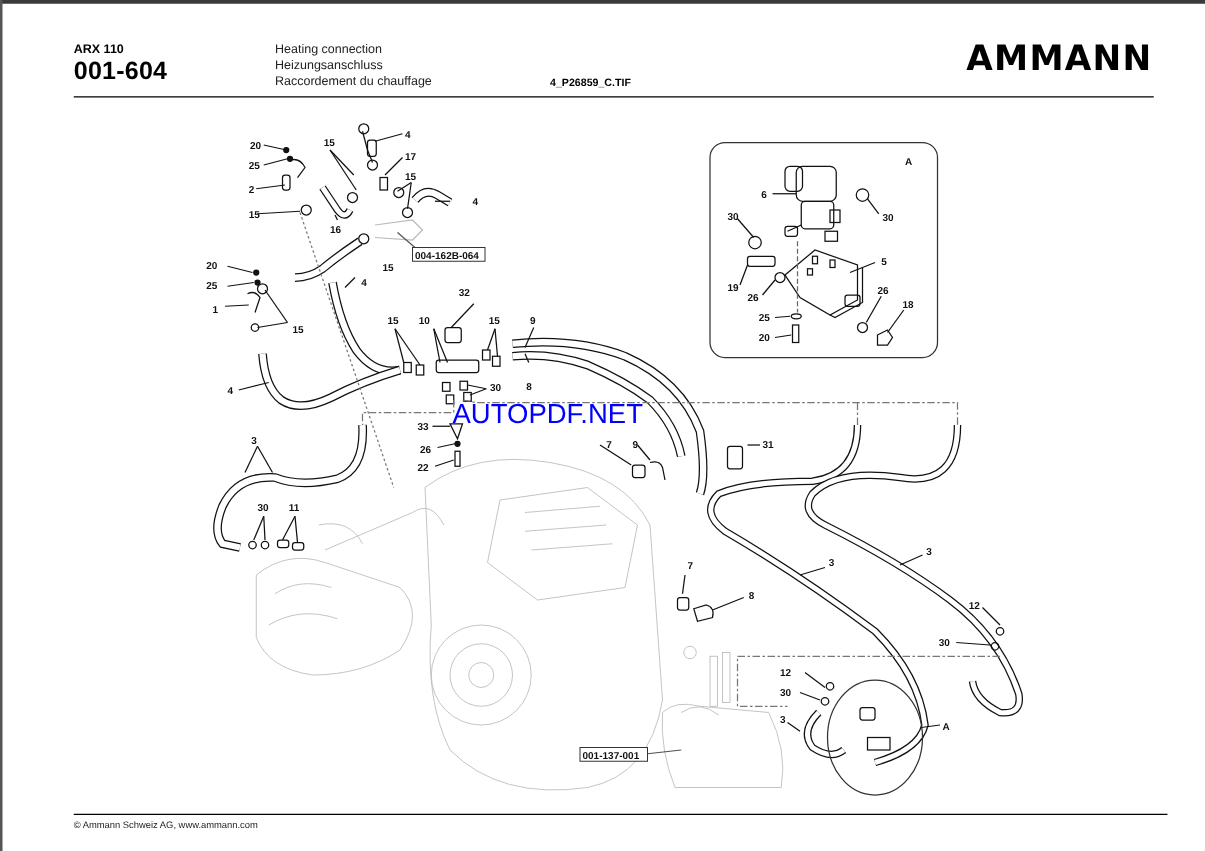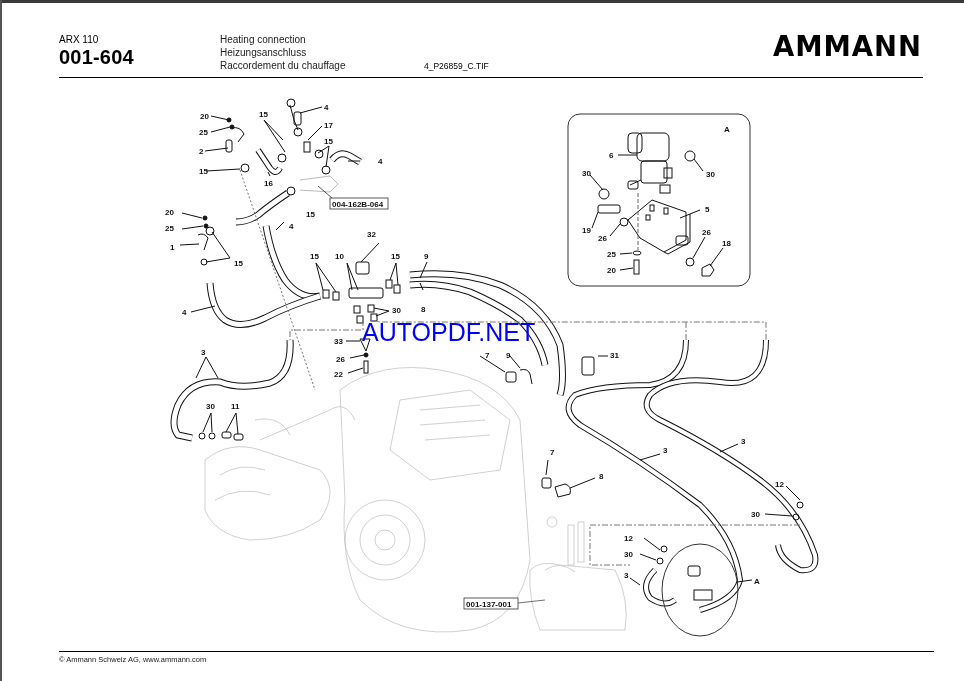--- a/index.html
+++ b/index.html
@@ -1,31 +1,31 @@
 <!DOCTYPE html>
 <html><head>
 <meta charset="utf-8">
 <style>
   html, body { margin:0; padding:0; }
   body { width:964px; height:681px; background:#fff; position:relative; overflow:hidden; font-family:"Liberation Sans", sans-serif; color:#000; }
   .topbar { position:absolute; left:0; top:0; width:964px; height:3px; background:#3a3a3a; }
   .leftbar { position:absolute; left:0; top:0; width:2px; height:681px; background:#555; }
-  .model { position:absolute; left:59px; top:34px; font-size:10px; font-weight:normal; }
+  .model { position:absolute; left:59px; top:34px; font-size:10px; font-weight:bold; }
   .docnum { position:absolute; left:59px; top:46px; font-size:20px; font-weight:bold; letter-spacing:0.2px; }
   .titles { position:absolute; left:220px; top:33px; font-size:10px; line-height:13px; color:#222; }
   .titles div { white-space:nowrap; }
-  .filename { position:absolute; left:424px; top:61px; font-size:8.5px; font-weight:normal;text-align:right; }
+  .filename { position:absolute; left:440px; top:61px; font-size:8.5px; font-weight:bold;text-align:right; }
   .logo { position:absolute; left:773px; top:30px; font-size:28px; font-weight:900; letter-spacing:1px; font-family:"DejaVu Sans", sans-serif; transform:scaleX(0.98); transform-origin:left; }
   .hr-top { position:absolute; left:59px; top:77px; width:864px; height:1px; background:#000; }
   .hr-bot { position:absolute; left:59px; top:651px; width:875px; height:1px; background:#000; }
   .footer { position:absolute; left:59px; top:655px; font-size:7.5px; color:#222; }
   .drawing { position:absolute; left:0; top:0; width:964px; height:681px; }
   .callout { font-family:"Liberation Sans", sans-serif; font-size:8px; font-weight:bold; fill:#111; }
   .ref { font-family:"Liberation Sans", sans-serif; font-size:8px; font-weight:bold; fill:#111; }
-  .watermark { position:absolute; left:362px; top:318px; font-size:25px; color:#0000ff; font-family:"Liberation Sans", sans-serif; letter-spacing:0px; white-space:nowrap; }
+  .watermark { position:absolute; left:362px; top:318px; font-size:22px; color:#0000ff; font-family:"Liberation Sans", sans-serif; letter-spacing:0px; white-space:nowrap; }
 </style>
 </head>
 <body>
 
 <div class="topbar"></div>
 <div class="leftbar"></div>
 
 <div class="model">ARX 110</div>
 <div class="docnum">001-604</div>
 <div class="titles">

